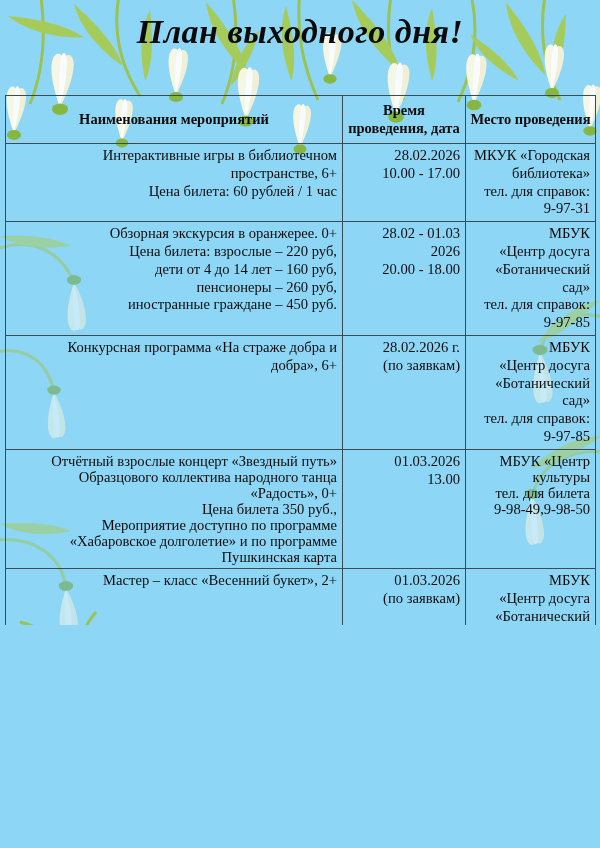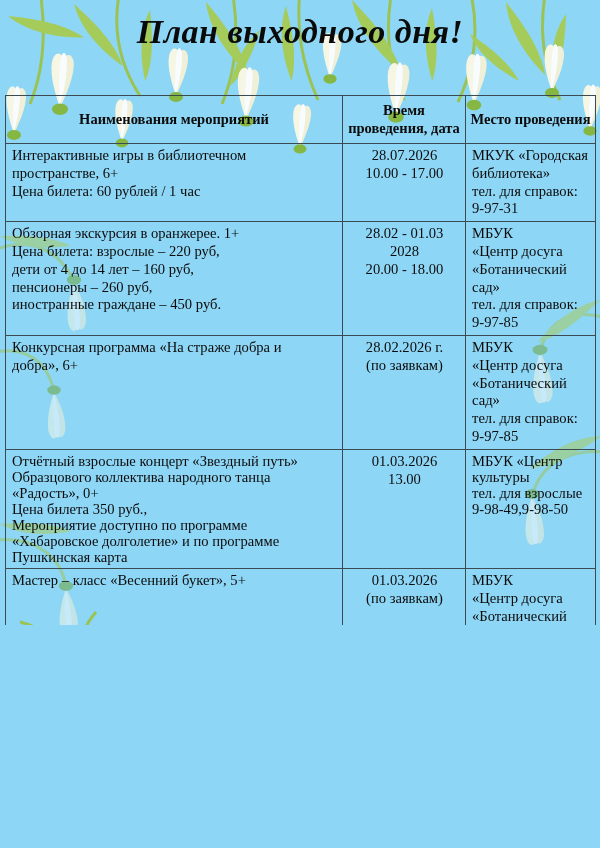--- a/index.html
+++ b/index.html
@@ -91,20 +91,21 @@
   }
   .cell-where {
     font-size: 14.6px;
     line-height: 1.22;
     text-align: left;
     margin-top: 11px;
   }
   .cell-name .ln, .cell-when .ln, .cell-where .ln {
     display: block;
     white-space: pre;
+    text-align: right;
   }
   
   tr.row-dense .cell-name { line-height: 1.10; }
   tr.row-dense .cell-where { line-height: 1.10; }
   tr.row-dense .cell-where { padding-top: 2px; }
   tr.row-dense .cell-when { padding-top: 6px; }
 
   .h-row { height: 48px; }
   .r1 { height: 72px; }
   .r2 { height: 100px; }
@@ -431,42 +432,42 @@
     </thead>
     <tbody>
 
       <tr class="r1">
         <td class="cell-name">
           <span class="ln">Интерактивные игры в библиотечном</span>
           <span class="ln">пространстве, 6+</span>
           <span class="ln">Цена билета: 60 рублей / 1 час</span>
         </td>
         <td class="cell-when">
-          <span class="ln">28.07.2026</span>
+          <span class="ln">28.02.2026</span>
           <span class="ln">10.00 - 17.00</span>
         </td>
         <td class="cell-where">
           <span class="ln">МКУК «Городская</span>
           <span class="ln">библиотека»</span>
           <span class="ln">тел. для справок:</span>
           <span class="ln">9-97-31</span>
         </td>
       </tr>
 
       <tr class="r2">
         <td class="cell-name">
-          <span class="ln">Обзорная экскурсия в оранжерее. 1+</span>
+          <span class="ln">Обзорная экскурсия в оранжерее. 0+</span>
           <span class="ln">Цена билета: взрослые – 220 руб,</span>
           <span class="ln">дети от 4 до 14 лет – 160 руб,</span>
           <span class="ln">пенсионеры – 260 руб,</span>
           <span class="ln">иностранные граждане – 450 руб.</span>
         </td>
         <td class="cell-when">
           <span class="ln">28.02 - 01.03</span>
-          <span class="ln">2028</span>
+          <span class="ln">2026</span>
           <span class="ln">20.00 - 18.00</span>
         </td>
         <td class="cell-where">
           <span class="ln">МБУК</span>
           <span class="ln">«Центр досуга</span>
           <span class="ln">«Ботанический</span>
           <span class="ln">сад»</span>
           <span class="ln">тел. для справок:</span>
           <span class="ln">9-97-85</span>
         </td>
@@ -501,28 +502,28 @@
           <span class="ln">«Хабаровское долголетие» и по программе</span>
           <span class="ln">Пушкинская карта</span>
         </td>
         <td class="cell-when">
           <span class="ln">01.03.2026</span>
           <span class="ln">13.00</span>
         </td>
         <td class="cell-where">
           <span class="ln">МБУК «Центр</span>
           <span class="ln">культуры</span>
-          <span class="ln">тел. для взрослые</span>
+          <span class="ln">тел. для билета</span>
           <span class="ln">9-98-49,9-98-50</span>
         </td>
       </tr>
 
       <tr class="r5">
         <td class="cell-name">
-          <span class="ln">Мастер – класс «Весенний букет», 5+</span>
+          <span class="ln">Мастер – класс «Весенний букет», 2+</span>
         </td>
         <td class="cell-when">
           <span class="ln">01.03.2026</span>
           <span class="ln">(по заявкам)</span>
         </td>
         <td class="cell-where">
           <span class="ln">МБУК</span>
           <span class="ln">«Центр досуга</span>
           <span class="ln">«Ботанический</span>
           <span class="ln">сад»</span>

